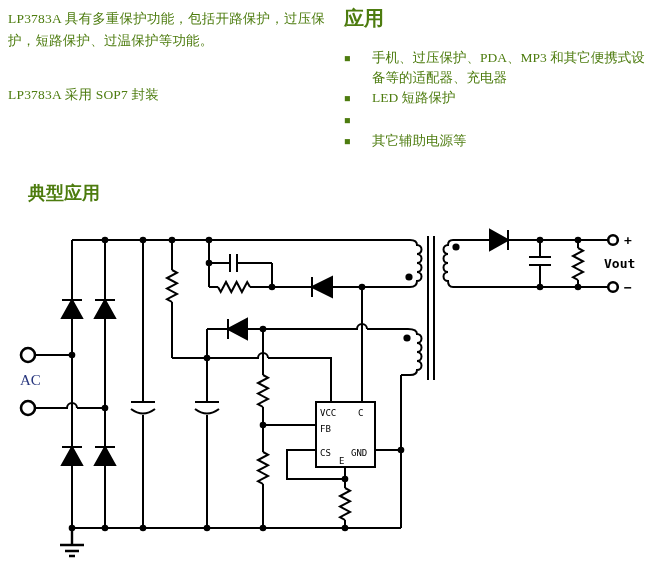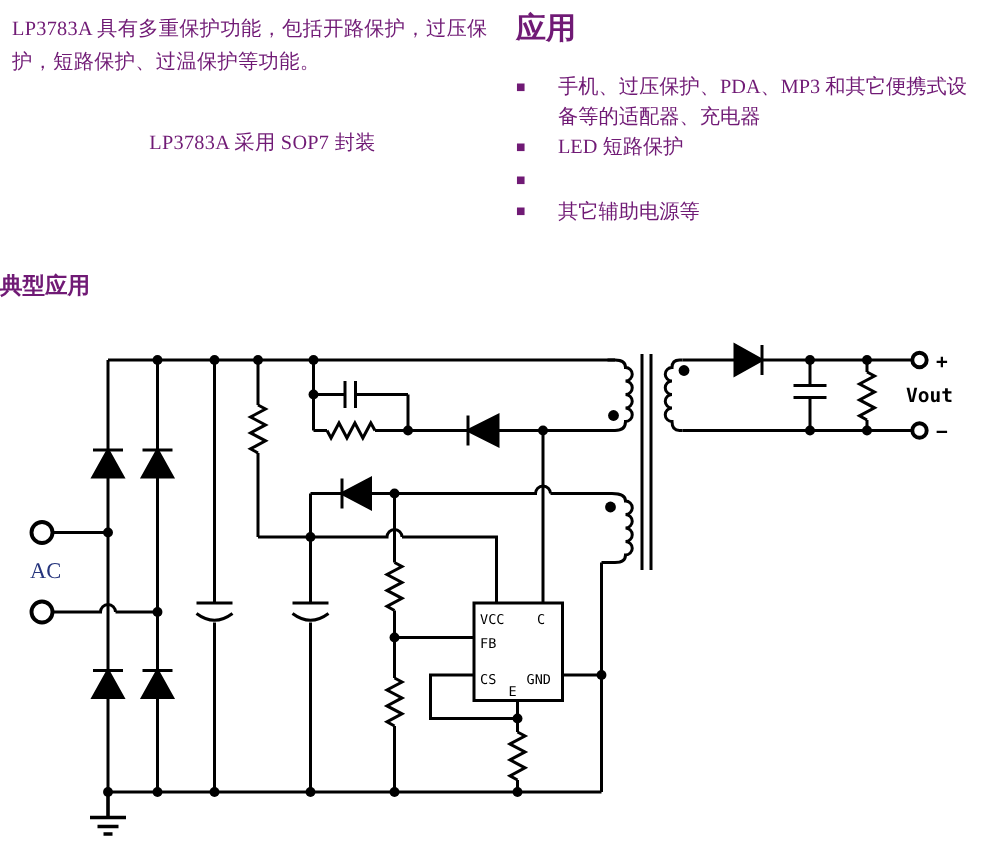--- a/index.html
+++ b/index.html
@@ -1,27 +1,27 @@
 <!DOCTYPE html>
 <html><head>
 <meta charset="utf-8">
 <style>
   html,body{margin:0;padding:0;background:#fff;}
   .page{position:relative;width:657px;height:566px;background:#ffffff;overflow:hidden;
-        font-family:"Liberation Serif","DejaVu Serif",serif;color:#701a75;text-decoration:underline;}
+        font-family:"Liberation Serif","DejaVu Serif",serif;color:#4d7c0f;text-decoration:underline;}
   .abs{position:absolute;}
   .para{font-size:13.5px;line-height:22px;letter-spacing:0.2px;}
   #para1{left:8px;top:8px;width:334px;}
-  #para2{left:8px;top:84px;width:334px;text-align:center;}
+  #para2{left:8px;top:84px;width:334px;}
   .apps{left:344px;top:5px;width:308px;}
   .apps-heading{font-size:20px;font-weight:bold;margin:0 0 16px 0;}
   .app-item{display:flex;align-items:flex-start;font-size:13.5px;line-height:19.5px;margin-bottom:1px;}
   .app-bullet{width:28px;flex:0 0 28px;font-size:10.5px;line-height:19.5px;padding-top:1px;}
   .app-text{flex:1;}
-  .typ-heading{left:0;top:181px;font-size:15px;font-weight:bold;}
+  .typ-heading{left:28px;top:181px;font-size:18px;font-weight:bold;}
   svg.schematic{position:absolute;left:0;top:0;width:657px;height:566px;}
   svg .wire{stroke:#000;stroke-width:2;fill:none;}
   svg .thick{stroke:#000;stroke-width:2.4;fill:none;}
   svg .comp{stroke:#000;stroke-width:2;fill:#000;}
   svg .dot{fill:#000;stroke:none;}
   svg .term{stroke:#000;stroke-width:2.6;fill:#fff;}
   svg text{stroke:none;}
   .pinlbl{font-family:"DejaVu Sans Mono","Liberation Mono",monospace;font-size:9px;fill:#000;}
   .outlbl{font-family:"DejaVu Sans Mono","Liberation Mono",monospace;font-size:13px;font-weight:bold;fill:#000;}
   .aclbl{font-family:"Liberation Serif","DejaVu Serif",serif;font-size:15px;}

